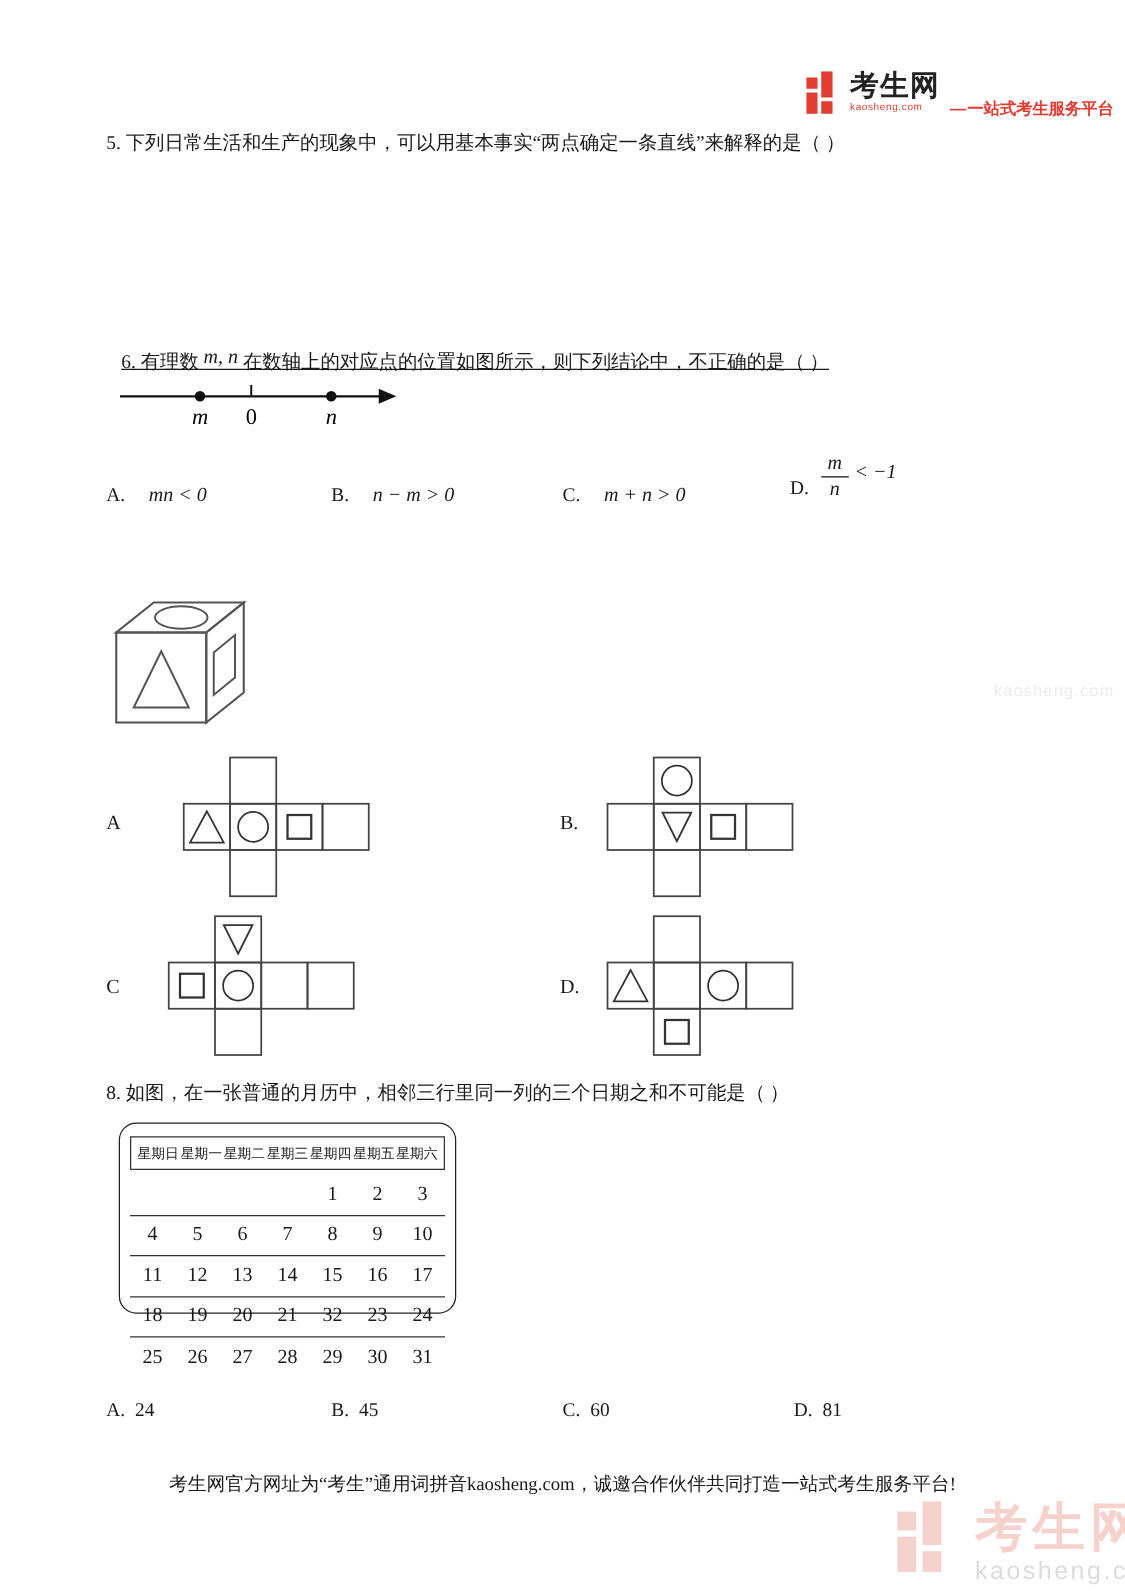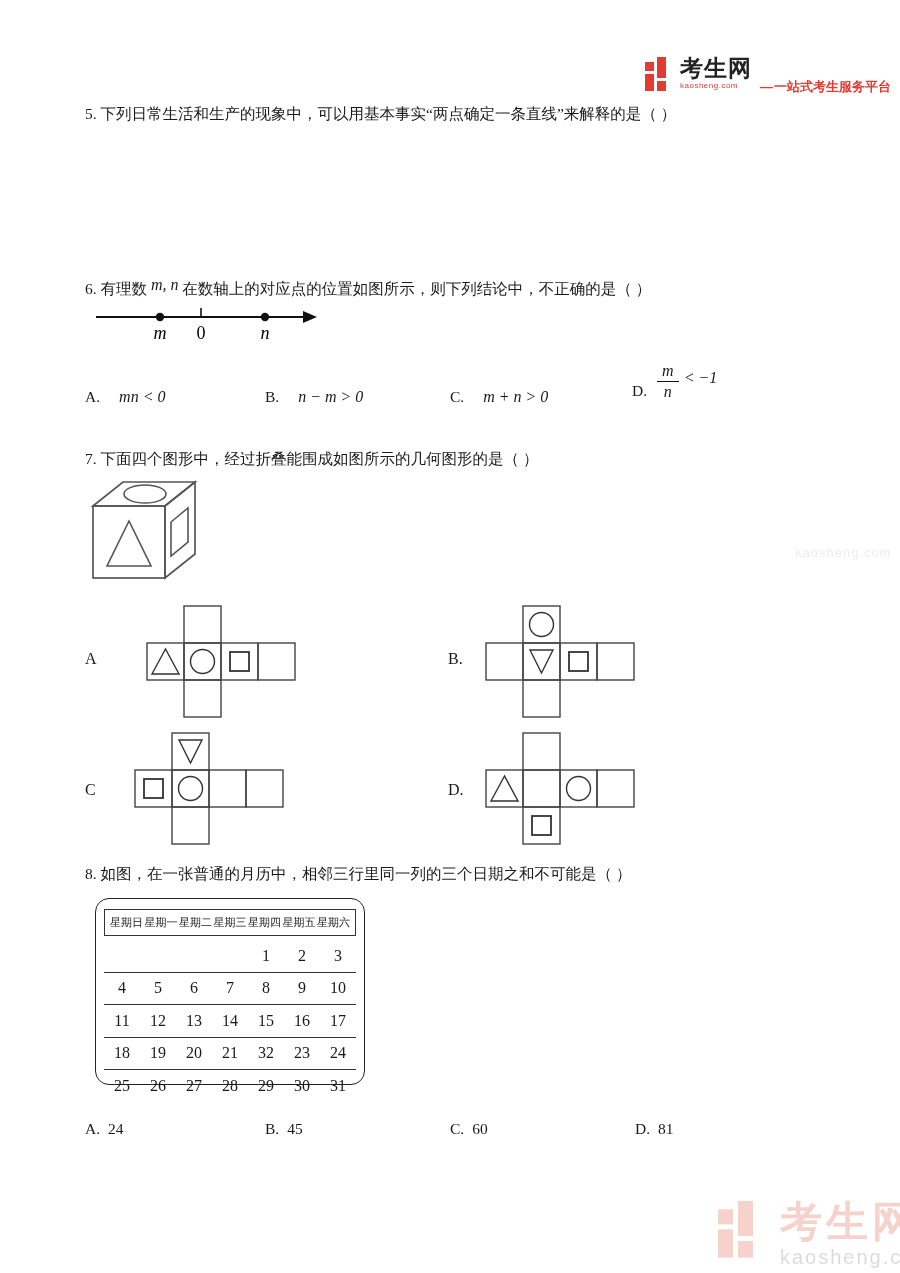--- a/index.html
+++ b/index.html
@@ -34,21 +34,21 @@
   .opt-d .dlabel{margin-bottom:2px;}
   .frac{display:inline-flex;flex-direction:column;align-items:center;font-style:italic;font-size:16px;line-height:1.15;margin:0 2px 0 10px;}
   .frac .num{padding:0 5px 1px 5px;border-bottom:1.3px solid #111;}
   .frac .den{padding-top:1px;}
   .opt-d .rel{font-style:italic;font-size:16px;margin-bottom:15px;margin-left:3px;}
 
   .net-label{font-size:16px;}
 
   
   .calendar{
-    left:95px;top:898px;width:270px;height:187px;
+    left:95px;top:898px;width:270px;height:153px;
     border:1.6px solid #222;border-radius:14px;
     box-sizing:border-box;
   }
   .cal-days{
     position:absolute;left:8px;right:8px;top:10px;height:27px;
     border:1.5px solid #333;box-sizing:border-box;
     display:flex;align-items:center;justify-content:space-between;
     padding:0 5px;
   }
   .cal-day{font-size:11px;white-space:nowrap;}
@@ -86,21 +86,21 @@
     </svg>
     <div class="logo-text-col">
       <span class="logo-brand">考生网</span>
       <span class="logo-domain">kaosheng.com</span>
     </div>
     <span class="logo-tagline">一站式考生服务平台</span>
   </div>
 
   <div class="abs stem" style="left:85px;top:104px;">5. 下列日常生活和生产的现象中，可以用基本事实“两点确定一条直线”来解释的是（      ）</div>
 
-  <div class="abs stem" style="left:85px;top:279px;">
+  <div class="abs stem" style="left:97px;top:279px;text-decoration:underline;">
     <span>6. 有理数</span>
     <span class="mvar" style="position:relative;top:-4px;font-size:16px;">m, n</span>
     <span>在数轴上的对应点的位置如图所示，则下列结论中，不正确的是（    ）</span>
   </div>
 
   <svg class="abs" style="left:93px;top:300px;" width="232" height="44" viewBox="0 0 232 44">
     <line x1="3" y1="17" x2="212" y2="17" stroke="#111" stroke-width="1.8"></line>
     <polygon points="210,11 224,17 210,23" fill="#111"></polygon>
     <line x1="108" y1="8" x2="108" y2="17" stroke="#111" stroke-width="1.6"></line>
     <circle cx="67" cy="17" r="4.2" fill="#111"></circle>
@@ -121,21 +121,20 @@
   </div>
   <div class="abs opt-d" style="left:632px;top:362px;">
     <span class="dlabel">D.</span>
     <span class="frac">
       <span class="num">m</span>
       <span class="den">n</span>
     </span>
     <span class="rel">&lt; −1</span>
   </div>
 
-  <div class="abs stem" style="left:85px;top:449px;">7. 下面四个图形中，经过折叠能围成如图所示的几何图形的是（      ）</div>
 
   <svg class="abs" style="left:90px;top:476px;" width="112" height="108" viewBox="0 0 112 108">
     <polygon points="3,30 75,30 105,6 33,6" fill="none" stroke="#555" stroke-width="1.7"></polygon>
     <polygon points="75,30 105,6 105,78 75,102" fill="none" stroke="#555" stroke-width="1.7"></polygon>
     <rect x="3" y="30" width="72" height="72" fill="none" stroke="#555" stroke-width="1.7"></rect>
     <ellipse cx="55" cy="18" rx="21" ry="9" fill="none" stroke="#555" stroke-width="1.6"></ellipse>
     <polygon points="39,45 17,90 61,90" fill="none" stroke="#555" stroke-width="1.6"></polygon>
     <polygon points="81,46 98,32 98,66 81,80" fill="none" stroke="#555" stroke-width="1.6"></polygon>
   </svg>
 
@@ -266,20 +265,21 @@
   <div class="abs q8-opt" style="left:265px;top:1120px;text-align:center;">
     <span>B.</span><span class="val">45</span>
   </div>
   <div class="abs q8-opt" style="left:450px;top:1120px;">
     <span>C.</span><span class="val">60</span>
   </div>
   <div class="abs q8-opt" style="left:635px;top:1120px;">
     <span>D.</span><span class="val">81</span>
   </div>
 
+  <div class="abs footer-line">考生网官方网址为“考生”通用词拼音kaosheng.com，诚邀合作伙伴共同打造一站式考生服务平台!</div>
 
   <span class="abs side-wm">kaosheng.com</span>
 
   <div class="abs bottom-wm">
     <svg class="bottom-wm-icon" viewBox="0 0 30 36">
       <rect x="0" y="5" width="9" height="9" fill="#f6d2cd"></rect>
       <rect x="0" y="17" width="9" height="17" fill="#f6d2cd"></rect>
       <rect x="12" y="0" width="9" height="21" fill="#f6d2cd"></rect>
       <rect x="12" y="24" width="9" height="10" fill="#f6d2cd"></rect>
     </svg>

